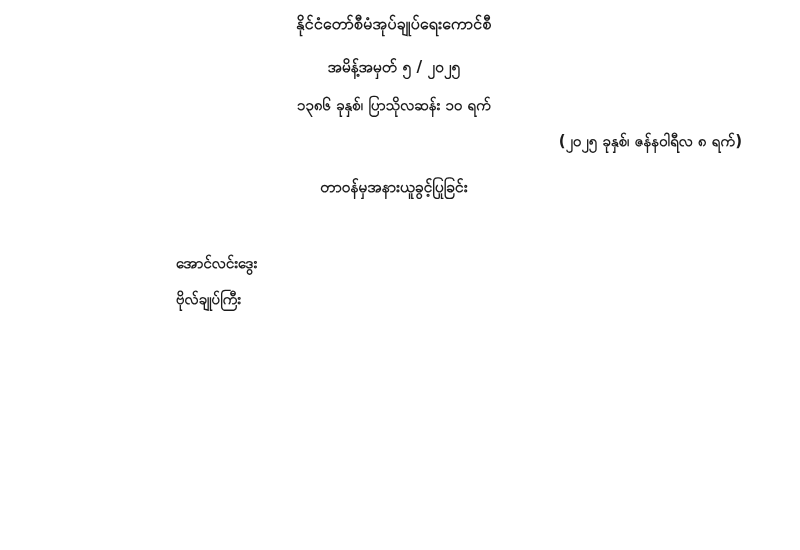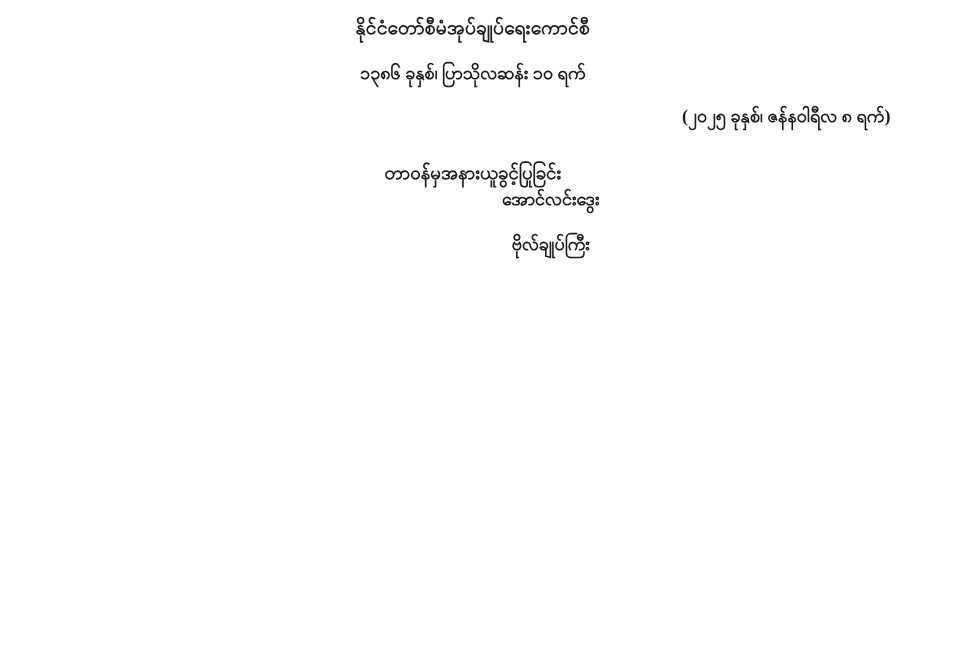--- a/index.html
+++ b/index.html
@@ -13,21 +13,20 @@
     font-family: "DejaVu Sans", "Liberation Sans", sans-serif;
     color: #1b1b1b;
     overflow: hidden;
   }
   .page {
     position: relative;
     width: 788px;
     height: 550px;
     box-sizing: border-box;
     padding: 8px 46px 1px 46px;
-    font-family: Liberation Serif, serif;
   }
   .centered {
     text-align: center;
   }
   .org-title {
     font-size: 16px;
     font-weight: 700;
     letter-spacing: 0.2px;
     line-height: 1.5;
     margin-top: 4px;
@@ -73,21 +72,21 @@
   .body-p {
     margin: 0;
   }
   .by-order {
     text-align: center;
     font-size: 15px;
     font-weight: 600;
     margin-top: 26px;
   }
   .signature {
-    text-align: center;
+    margin-top: 52px;
     padding-left: 130px;
   }
   .sig-name {
     font-size: 15px;
     font-weight: 600;
     line-height: 1.5;
   }
   .sig-rank {
     font-size: 15px;
     font-weight: 600;
@@ -101,20 +100,21 @@
     line-height: 1.5;
   }
 </style>
 </head>
 <body>
 
 <div class="page">
 
   <div class="centered org-title">နိုင်ငံတော်စီမံအုပ်ချုပ်ရေးကောင်စီ</div>
 
+  <div class="centered order-line">အမိန့်အမှတ်  ၅ / ၂၀၂၅</div>
 
   <div class="centered date-line">၁၃၈၆ ခုနှစ်၊ ပြာသိုလဆန်း  ၁၀  ရက်</div>
 
   <div class="centered date-line-alt">(၂၀၂၅ ခုနှစ်၊ ဇန်နဝါရီလ  ၈  ရက်)</div>
 
   <div class="centered subject">တာဝန်မှအနားယူခွင့်ပြုခြင်း</div>
 
 
 
   <div class="signature">

